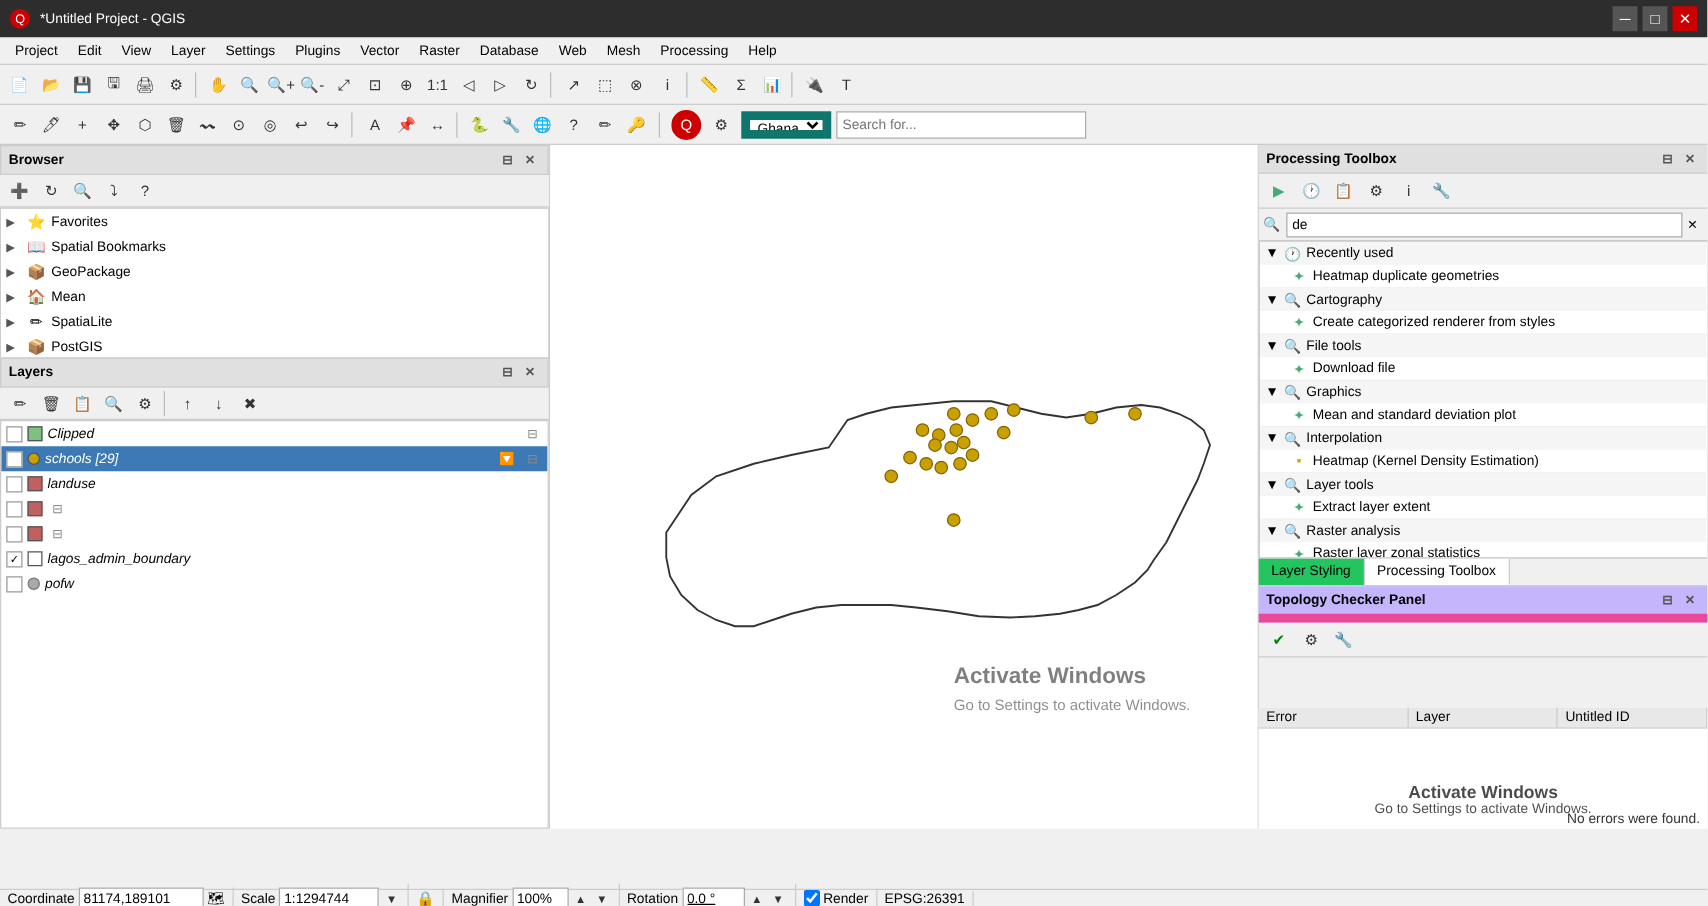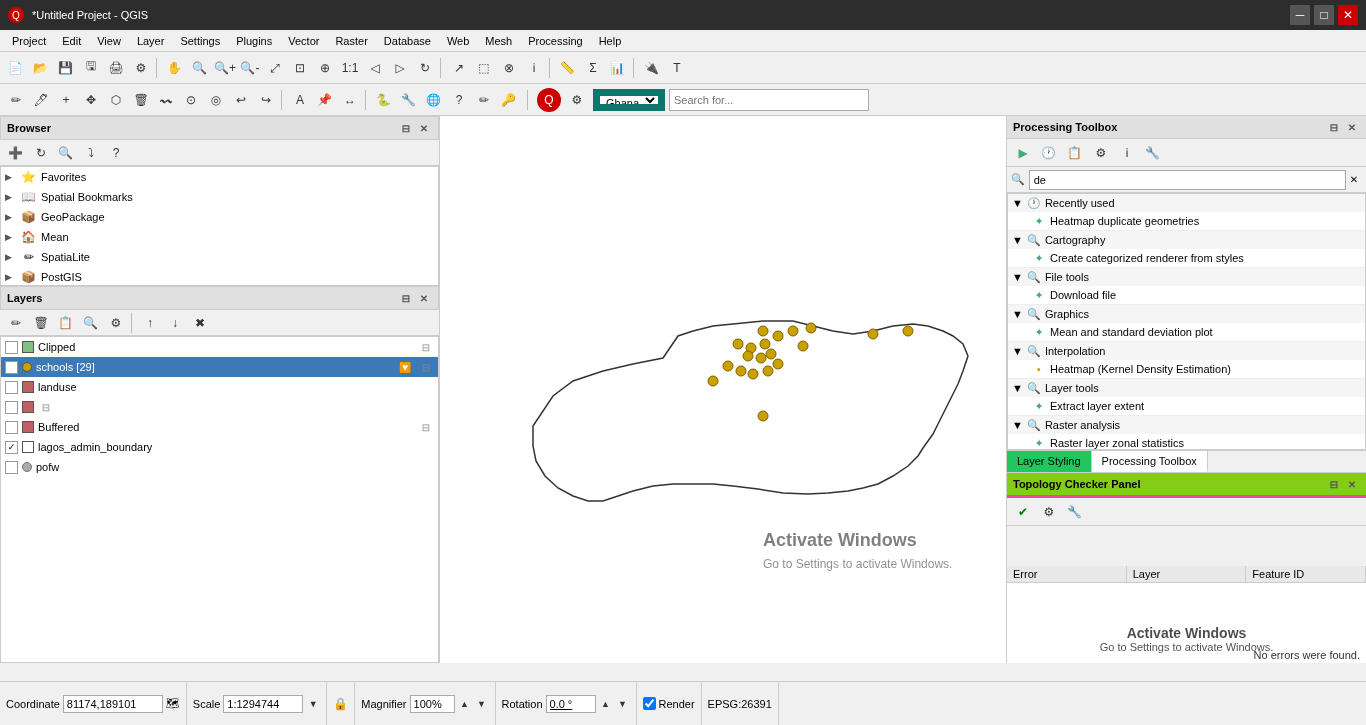--- a/index.html
+++ b/index.html
@@ -150,21 +150,21 @@
       display: flex;
       align-items: center;
       padding: 2px 4px;
       gap: 4px;
       font-size: 11px;
       cursor: pointer;
       height: 20px;
     }
     .layer-item.selected { background: #3d7ab5; color: #fff; }
     .layer-sym-circle { width: 10px; height: 10px; border-radius: 50%; background: #aaa; border: 1px solid #777; }
-    .layer-name { flex: 1; }
+    .layer-name { flex: 1; font-style: italic; }
     .layer-icon-right { width: 16px; height: 16px; display: flex; align-items: center; justify-content: center; font-size: 10px; color: #888; }
 
     
     .map-canvas {
       flex: 1;
       background: #fff;
       position: relative;
       overflow: hidden;
     }
 
@@ -257,22 +257,22 @@
       border-right: 1px solid #ccc;
       background: #22c55e;
     }
     .right-tab.active { background: #fff; border-bottom: 1px solid #fff; }
 
     
     .topology-panel {
       border-top: 1px solid #ccc;
     }
     .topology-header {
-      background: #84cc16;
-      border-bottom: 3px solid #ec4899;
+      background: #c4b5fd;
+      border-bottom: 7px solid #ec4899;
       padding: 3px 6px;
       display: flex;
       align-items: center;
       justify-content: space-between;
       font-weight: bold;
       font-size: 11px;
     }
     .topology-toolbar {
       display: flex;
       align-items: center;
@@ -296,22 +296,23 @@
       border-right: 1px solid #ccc;
     }
     .topology-col.error { flex: 1; }
     .topology-col.layer { flex: 1; }
     .topology-col.feature { flex: 1; }
 
     
     .status-bar {
       background: #f0f0f0;
       border-top: 1px solid #ccc;
-      height: 44px;
-      display: flex;
+      height: 14px;
+      display: flex;
+      align-items: center;
       padding: 0 6px;
       gap: 4px;
       font-size: 11px;
       position: absolute;
       bottom: 0;
       left: 0;
       right: 0;
     }
     .status-section {
       display: flex;
@@ -542,21 +543,20 @@
 
         <div class="layer-item">
           <div class="cb"></div>
           <div style="width:12px;height:12px;background:#c06060;border:1px solid #555;"></div>
           <div class="layer-icon-right">⊟</div>
         </div>
 
         <div class="layer-item">
           <div class="cb"></div>
           <div style="width:12px;height:12px;background:#c06060;border:1px solid #555;"></div>
-          <span class="layer-name">Buffered</span>
           <div class="layer-icon-right">⊟</div>
         </div>
 
         <div class="layer-item">
           <div class="cb checked"></div>
           <div style="width:12px;height:12px;background:#fff;border:1px solid #555;"></div>
           <span class="layer-name">lagos_admin_boundary</span>
         </div>
 
         <div class="layer-item">
@@ -737,21 +737,21 @@
       </div>
       <div class="topology-table">
         <div class="topology-table-header">
           <div class="topology-col error">
             <span>Error</span>
           </div>
           <div class="topology-col layer">
             <span>Layer</span>
           </div>
           <div class="topology-col feature">
-            <span>Feature ID</span>
+            <span>Untitled ID</span>
           </div>
         </div>
         <div style="padding: 10px; text-align:right; font-size:11px; color:#666; min-height:80px; background:#fff; position:relative;">
 
           <div style="position:absolute; bottom:10px; left:0; right:0; text-align:center; opacity:0.7;">
             <div style="font-size:14px; font-weight:bold; color:#000;">Activate Windows</div>
             <div style="font-size:11px; color:#000;">Go to Settings to activate Windows.</div>
           </div>
           <div style="position:absolute; bottom:2px; right:6px; font-size:11px; color:#333;">No errors were found.</div>
         </div>

